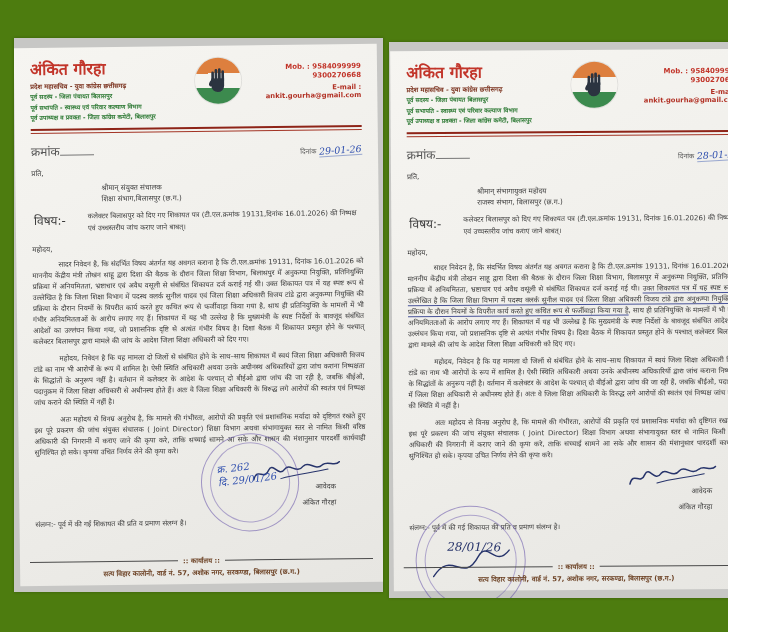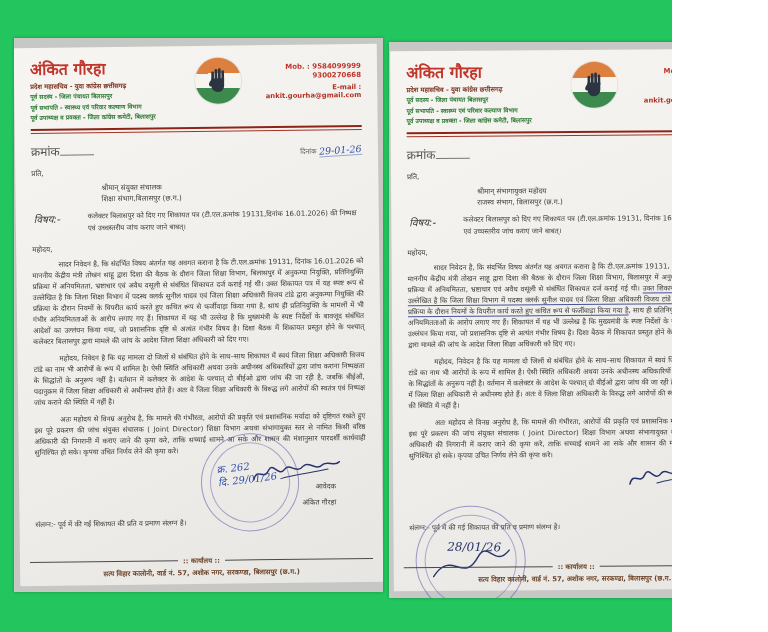--- a/index.html
+++ b/index.html
@@ -1,16 +1,16 @@
 <!DOCTYPE html>
 <html><head>
 <meta charset="utf-8">
 <style>
   html,body{margin:0;padding:0;}
-  .canvas{position:relative;width:672px;height:632px;background:#22c55e;overflow:hidden;
+  .canvas{position:relative;width:728px;height:632px;background:#4d7c0f;overflow:hidden;
           font-family:"DejaVu Sans",sans-serif;}
   .photo{position:absolute;background:#c7c7c5;overflow:hidden;box-shadow:0 0 3px rgba(0,0,0,.25);}
   .photo-left{left:14px;top:38px;width:369px;height:554px;}
   .photo-right{left:389px;top:42px;width:371px;height:556px;}
   .paper{position:absolute;left:3px;right:3px;top:8px;bottom:8px;
          background:linear-gradient(155deg,#f6f5f1 0%,#efeeea 55%,#e7e6e2 100%);
          padding:10px 16px 0 16px;box-sizing:border-box;}
   .paper.tilt-l{transform:rotate(-0.7deg);}
   .paper.tilt-r{transform:rotate(-0.4deg);}
 
@@ -36,21 +36,21 @@
   .kram{font-size:12px;color:#555;}
   .kram .uline{display:inline-block;width:34px;border-bottom:1px solid #777;height:6px;}
   .din{font-size:6.8px;color:#555;}
   .hand{font-family:"DejaVu Serif",serif;font-style:italic;color:#2f4fae;}
   .din .date{display:inline-block;font-size:9.5px;transform:rotate(-3deg);margin-left:3px;
              border-bottom:1px solid rgba(47,79,174,.45);}
 
   .prati{font-size:7.2px;color:#3c3c3c;margin-top:8px;}
   .recipient{margin:5px 0 0 70px;font-size:7.2px;color:#3c3c3c;line-height:1.55;}
   .subject-row{display:flex;margin-top:6px;}
-  .subject-label{font-size:10px;color:#3c3c3c;width:54px;flex:none;margin-left:2px;font-style:italic;}
+  .subject-label{font-size:12px;color:#3c3c3c;width:54px;flex:none;margin-left:2px;}
   .subject-text{font-size:7px;color:#3c3c3c;line-height:1.7;width:292px;}
   .greeting{font-size:7.2px;color:#3c3c3c;margin-top:9px;}
 
   .para{font-size:7px;color:#3a3a3a;line-height:11px;text-align:justify;
         text-indent:26px;margin:6px 0 0 0;}
   .pen-underline{text-decoration:underline;text-decoration-color:#49549a;text-underline-offset:2px;}
 
   .signblock{margin:4px 30px 0 0;text-align:right;position:relative;}
   .sig-svg{display:block;margin-left:auto;margin-right:-6px;transform:rotate(-6deg);}
   .sign-role{font-size:7.2px;color:#3c3c3c;margin-top:1px;}

